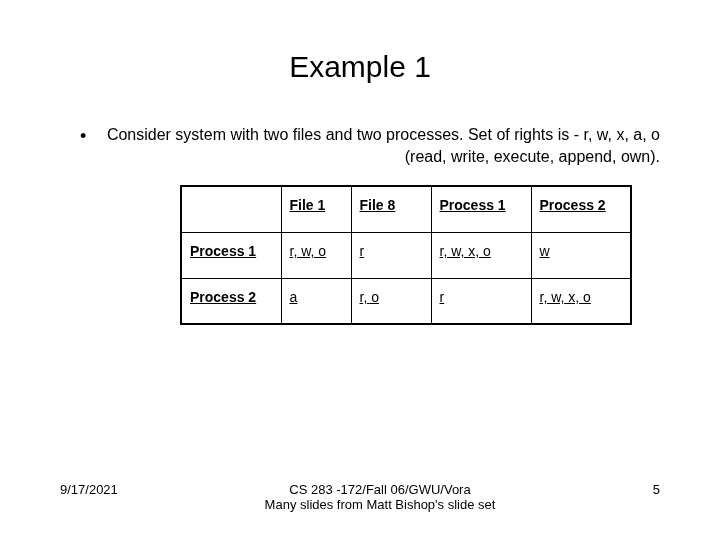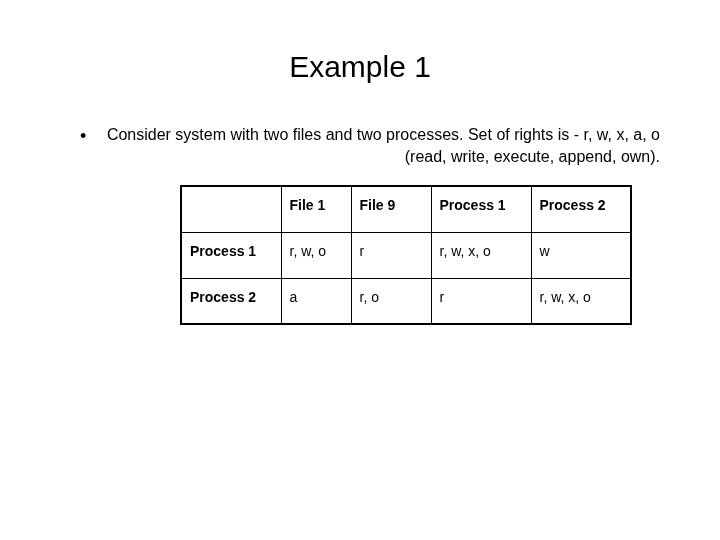--- a/index.html
+++ b/index.html
@@ -46,20 +46,21 @@
       left: 0;
       top: 0;
       font-size: 18px;
     }
     .table-wrapper {
       margin: 18px 0 25px 120px;
     }
     table {
       border-collapse: collapse;
       border: 2px solid #000;
+      text-decoration: underline;
     }
     th, td {
       border: 1.5px solid #000;
       padding: 10px 8px;
       text-align: left;
       font-size: 14px;
       vertical-align: top;
       height: 46px;
     }
     th {
@@ -104,21 +105,21 @@
   <ul class="bullet-list">
     <li class="bullet-item">Consider system with two files and two processes. Set of rights is - r, w, x, a, o (read, write, execute, append, own).</li>
   </ul>
 
   <div class="table-wrapper">
     <table>
       <tbody>
           <tr>
         <th class="col-rowhdr"></th>
         <th class="col-f1">File 1</th>
-        <th class="col-f2">File 9</th>
+        <th class="col-f2">File 8</th>
         <th class="col-p1">Process 1</th>
         <th class="col-p2">Process 2</th>
       </tr>
       <tr>
         <th>Process 1</th>
         <td>r, w, o</td>
         <td>r</td>
         <td>r, w, x, o</td>
         <td>w</td>
       </tr>
@@ -127,14 +128,22 @@
         <td>a</td>
         <td>r, o</td>
         <td>r</td>
         <td>r, w, x, o</td>
       </tr>
     </tbody>
       </table>
   </div>
 
 
+  <div class="footer">
+    <div class="footer-left">9/17/2021</div>
+    <div class="footer-center">
+      <div>CS 283 -172/Fall 06/GWU/Vora</div>
+      <div>Many slides from Matt Bishop's slide set</div>
+    </div>
+    <div class="footer-right">5</div>
+  </div>
 
 </div>
 
 </body></html>

